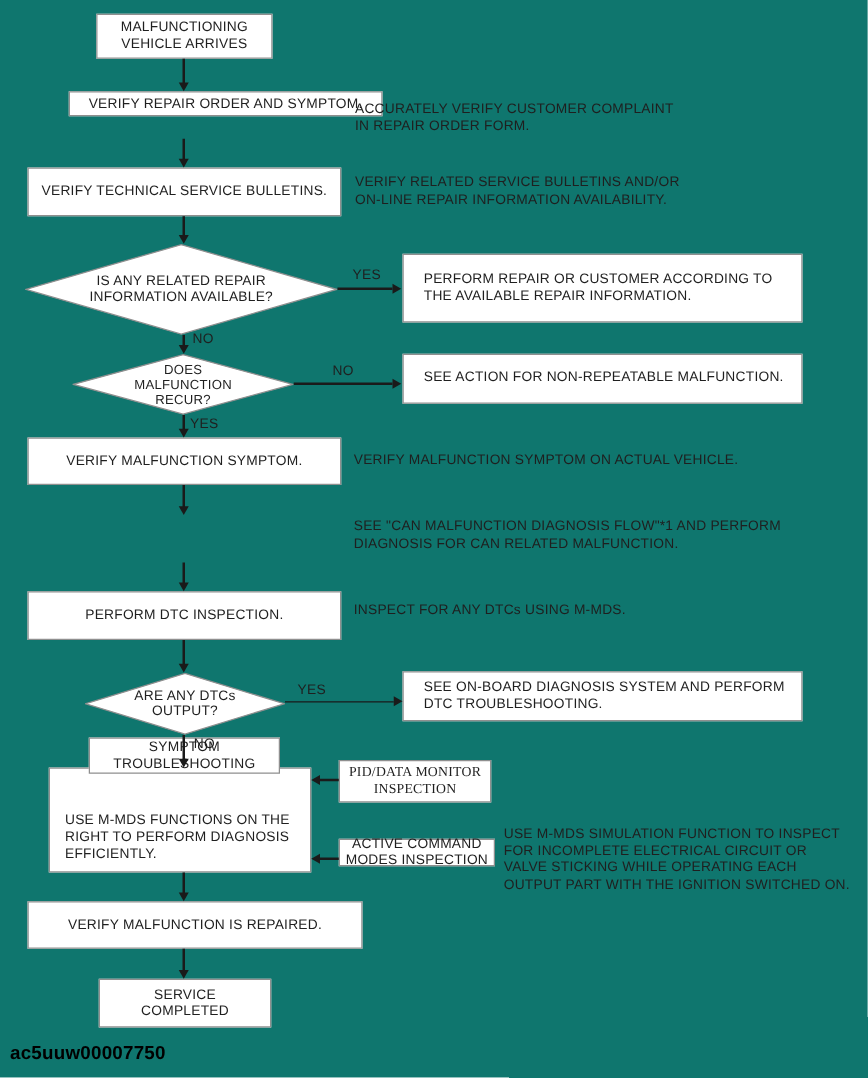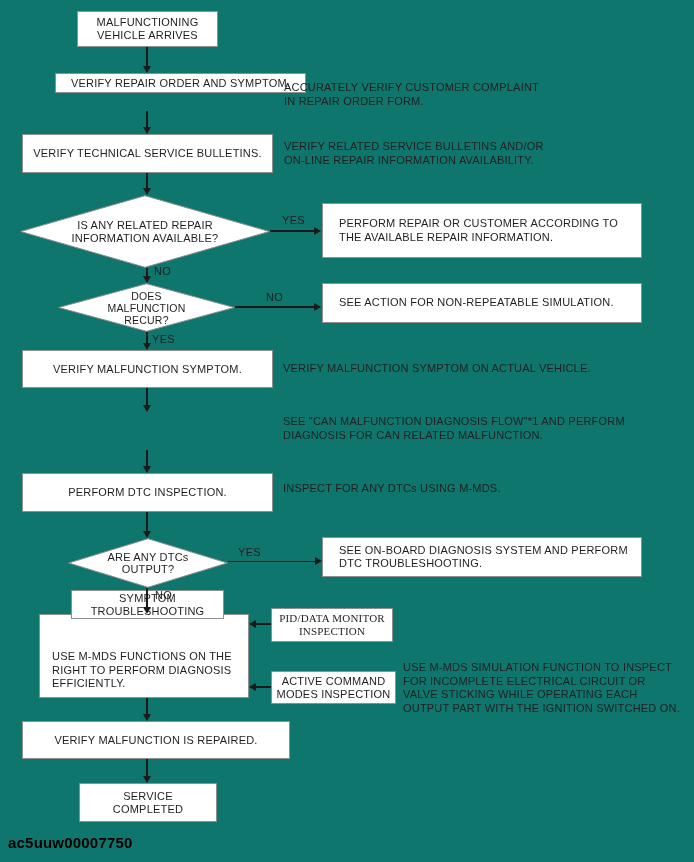--- a/index.html
+++ b/index.html
@@ -103,29 +103,29 @@
 
   <svg class="dsvg" style="left:68px;top:538px;" width="160" height="50" viewBox="0 0 160 50">
     <polygon points="80,0.7 159.3,25 80,49.3 0.7,25" fill="#ffffff" stroke="#8f8f8f" stroke-width="1"></polygon>
   </svg>
   <div class="dtext" style="left:68px;top:538px;width:160px;height:50px;">ARE ANY DTCs
 OUTPUT?</div>
 
   <div class="rbox" style="left:322px;top:203px;width:320px;height:55px;">PERFORM REPAIR OR CUSTOMER ACCORDING TO
 THE AVAILABLE REPAIR INFORMATION.</div>
 
-  <div class="rbox" style="left:322px;top:283px;width:320px;height:40px;">SEE ACTION FOR NON-REPEATABLE SIMULATION.</div>
+  <div class="rbox" style="left:322px;top:283px;width:320px;height:40px;">SEE ACTION FOR NON-REPEATABLE MALFUNCTION.</div>
 
   <div class="rbox" style="left:322px;top:537px;width:320px;height:40px;">SEE ON-BOARD DIAGNOSIS SYSTEM AND PERFORM
 DTC TROUBLESHOOTING.</div>
 
   <div class="cbox" style="left:271px;top:608px;width:122px;height:34px;font-family:Liberation Serif, serif;">PID/DATA MONITOR
 INSPECTION</div>
 
-  <div class="cbox" style="left:271px;top:671px;width:125px;height:33px;">ACTIVE COMMAND
+  <div class="cbox" style="left:271px;top:671px;width:125px;height:22px;">ACTIVE COMMAND
 MODES INSPECTION</div>
 
   <div class="note" style="left:284px;top:81px;">ACCURATELY VERIFY CUSTOMER COMPLAINT
 IN REPAIR ORDER FORM.</div>
   <div class="note" style="left:284px;top:140px;">VERIFY RELATED SERVICE BULLETINS AND/OR
 ON-LINE REPAIR INFORMATION AVAILABILITY.</div>
   <div class="note" style="left:283px;top:362px;">VERIFY MALFUNCTION SYMPTOM ON ACTUAL VEHICLE.</div>
   <div class="note" style="left:283px;top:415px;">SEE "CAN MALFUNCTION DIAGNOSIS FLOW"*1 AND PERFORM
 DIAGNOSIS FOR CAN RELATED MALFUNCTION.</div>
   <div class="note" style="left:283px;top:482px;">INSPECT FOR ANY DTCs USING M-MDS.</div>

